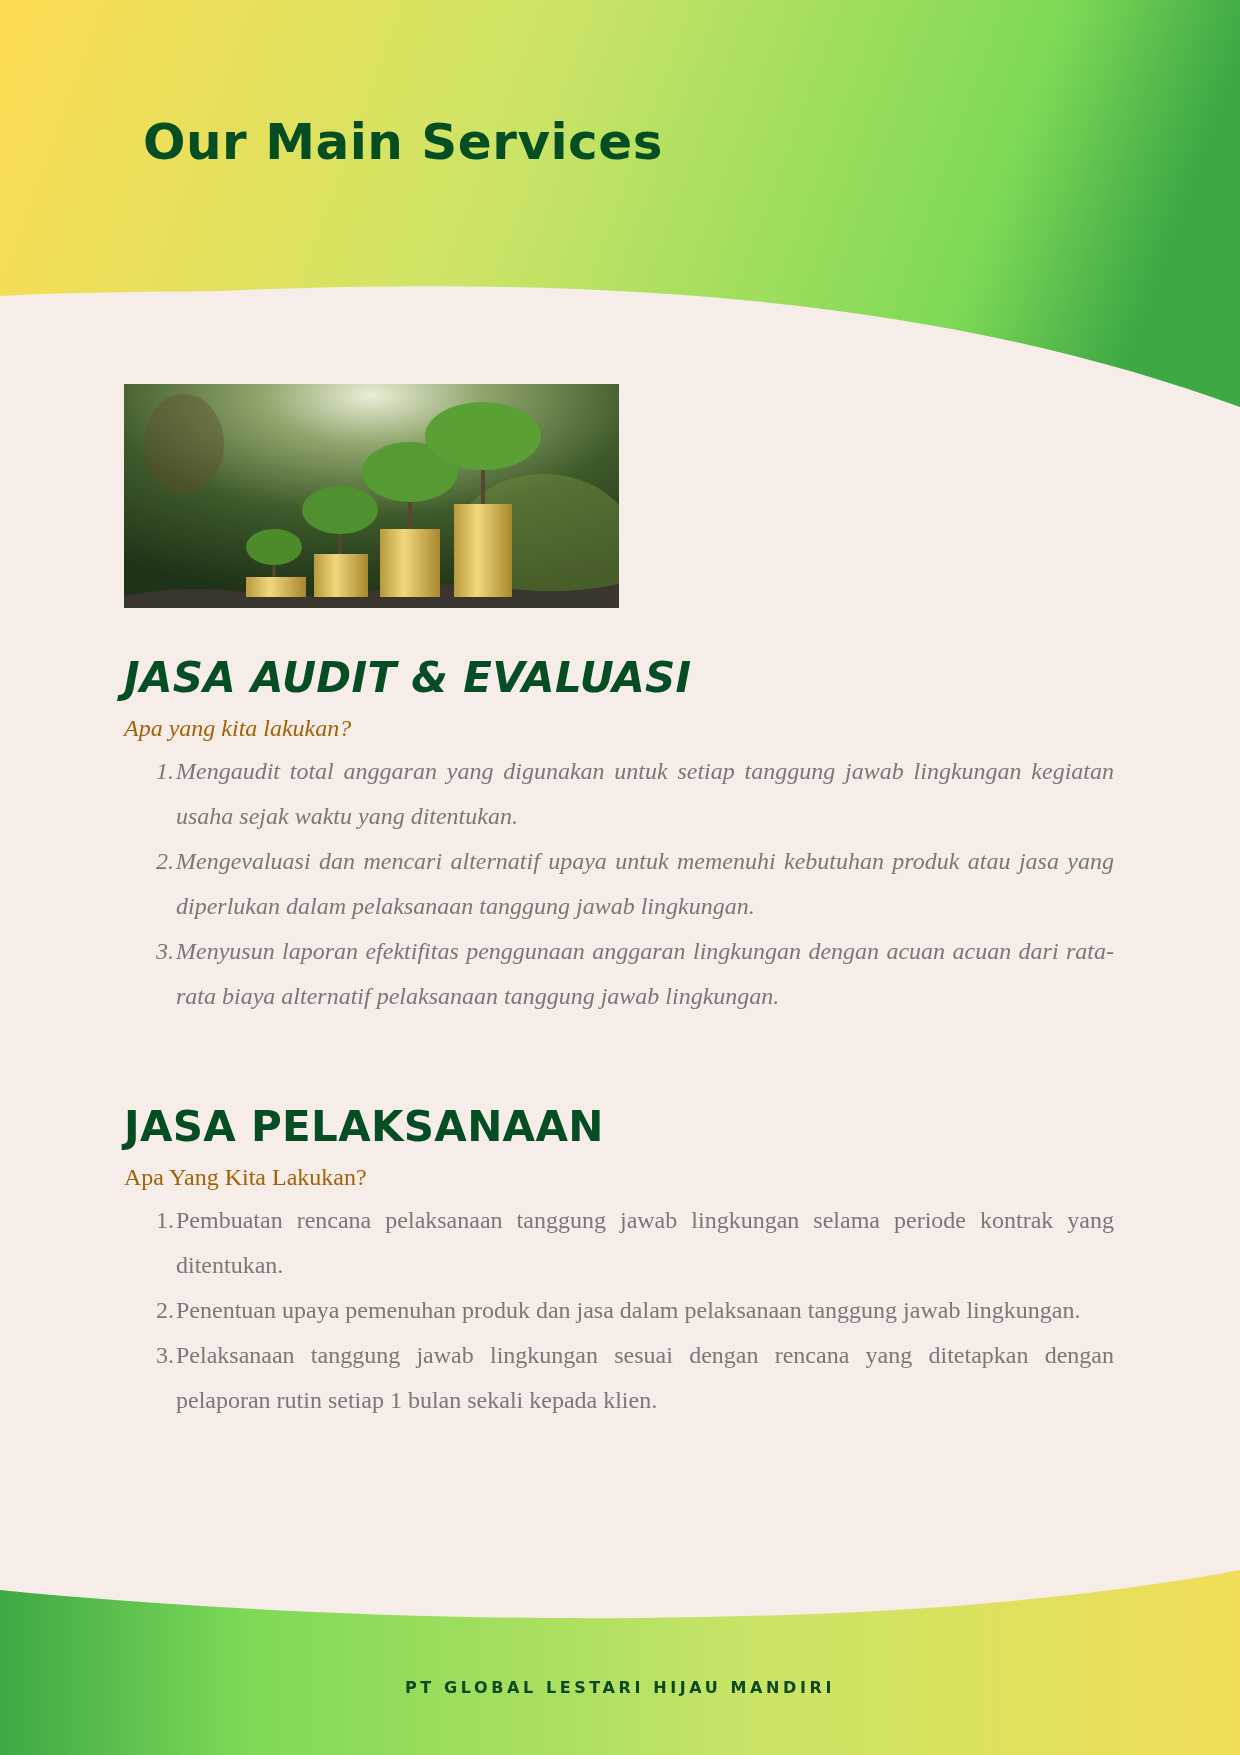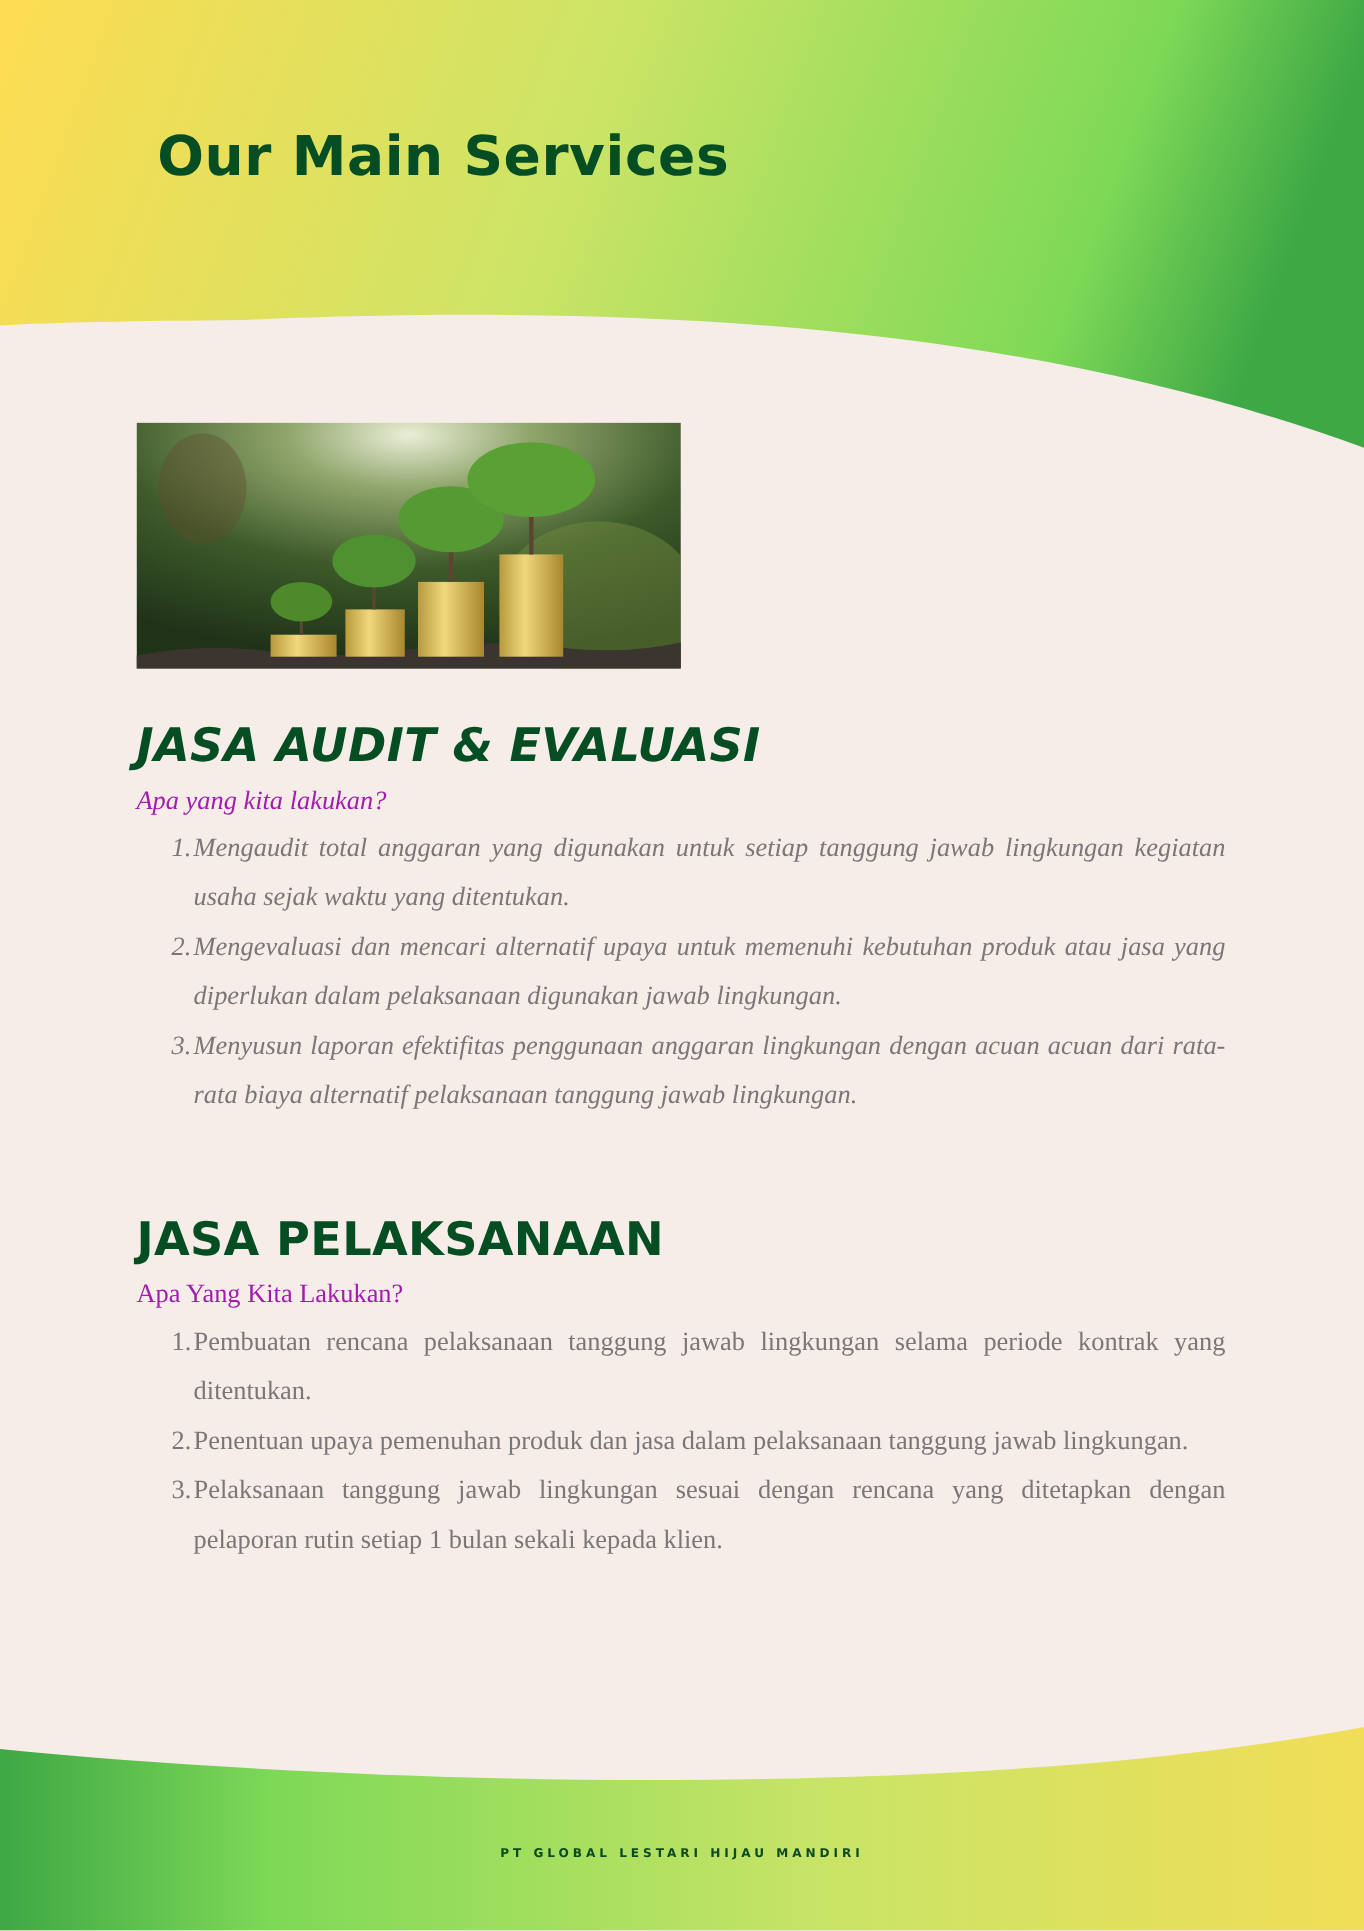--- a/index.html
+++ b/index.html
@@ -4,26 +4,26 @@
 <style>
   html, body { margin:0; padding:0; }
   body { width:1240px; height:1755px; position:relative; overflow:hidden; background:#f6ece8; font-family:"Liberation Sans", sans-serif; }
   .bg-svg { position:absolute; left:0; top:0; width:1240px; height:1755px; z-index:0; }
   .layer { position:absolute; z-index:1; }
   .main-title { left:143px; top:117px; font-family:"DejaVu Sans", sans-serif; font-weight:bold; font-size:50px; color:#054d23; letter-spacing:0.5px; margin:0; line-height:1; }
   .hero-img { left:124px; top:384px; width:495px; height:224px; overflow:hidden; }
   .hero-img svg { display:block; }
   .section { left:124px; width:990px; }
   .sec-title { margin:0; font-family:"DejaVu Sans", sans-serif; font-weight:bold; font-size:42px; line-height:43px; color:#054d23; letter-spacing:0.3px; }
-  .sec-sub { margin:14px 0 0 0; font-family:"Liberation Serif", serif; font-size:24px; color:#a21caf; line-height:30px; }
+  .sec-sub { margin:14px 0 0 0; font-family:"Liberation Serif", serif; font-size:24px; color:#a16207; line-height:30px; }
   ol.items { list-style:none; margin:6px 0 0 0; padding:0; }
   ol.items li { display:flex; font-family:"Liberation Serif", serif; font-size:24px; color:#7b7677; line-height:45px; }
   ol.items .num { width:50px; flex:0 0 50px; text-align:right; padding-right:0; box-sizing:border-box; }
   ol.items .txt { flex:1; text-align:justify; padding-left:2px; }
-  .footer-text { left:0; width:1240px; top:1678px; text-align:center; font-family:"DejaVu Sans", sans-serif; font-weight:bold; font-size:11px; letter-spacing:3.6px; color:#0b4a22; }
+  .footer-text { left:0; width:1240px; top:1678px; text-align:center; font-family:"DejaVu Sans", sans-serif; font-weight:bold; font-size:16px; letter-spacing:3.6px; color:#0b4a22; }
 </style>
 </head>
 <body>
 
 <svg class="bg-svg" viewBox="0 0 1240 1755" xmlns="http://www.w3.org/2000/svg">
   <defs>
     <linearGradient id="topGrad" x1="0" y1="0" x2="1" y2="0.12">
       <stop offset="0" stop-color="#fedc52"></stop>
       <stop offset="0.45" stop-color="#cde466"></stop>
       <stop offset="0.85" stop-color="#7ed957"></stop>
@@ -86,21 +86,21 @@
     <span>JASA AUDIT &amp; EVALUASI</span><br>
   </h2>
   <p class="sec-sub">Apa yang kita lakukan?</p>
   <ol class="items">
     <li>
         <span class="num">1.</span>
         <span class="txt">Mengaudit total anggaran yang digunakan untuk setiap tanggung jawab lingkungan kegiatan usaha sejak waktu yang ditentukan.</span>
       </li>
     <li>
         <span class="num">2.</span>
-        <span class="txt">Mengevaluasi dan mencari alternatif upaya untuk memenuhi kebutuhan produk atau jasa yang diperlukan dalam pelaksanaan digunakan jawab lingkungan.</span>
+        <span class="txt">Mengevaluasi dan mencari alternatif upaya untuk memenuhi kebutuhan produk atau jasa yang diperlukan dalam pelaksanaan tanggung jawab lingkungan.</span>
       </li>
     <li>
         <span class="num">3.</span>
         <span class="txt">Menyusun laporan efektifitas penggunaan anggaran lingkungan dengan acuan acuan dari rata-rata biaya alternatif pelaksanaan tanggung jawab lingkungan.</span>
       </li>
   </ol>
 </div>
 
 <div class="layer section" style="top:1105px;">
   <h2 class="sec-title">

